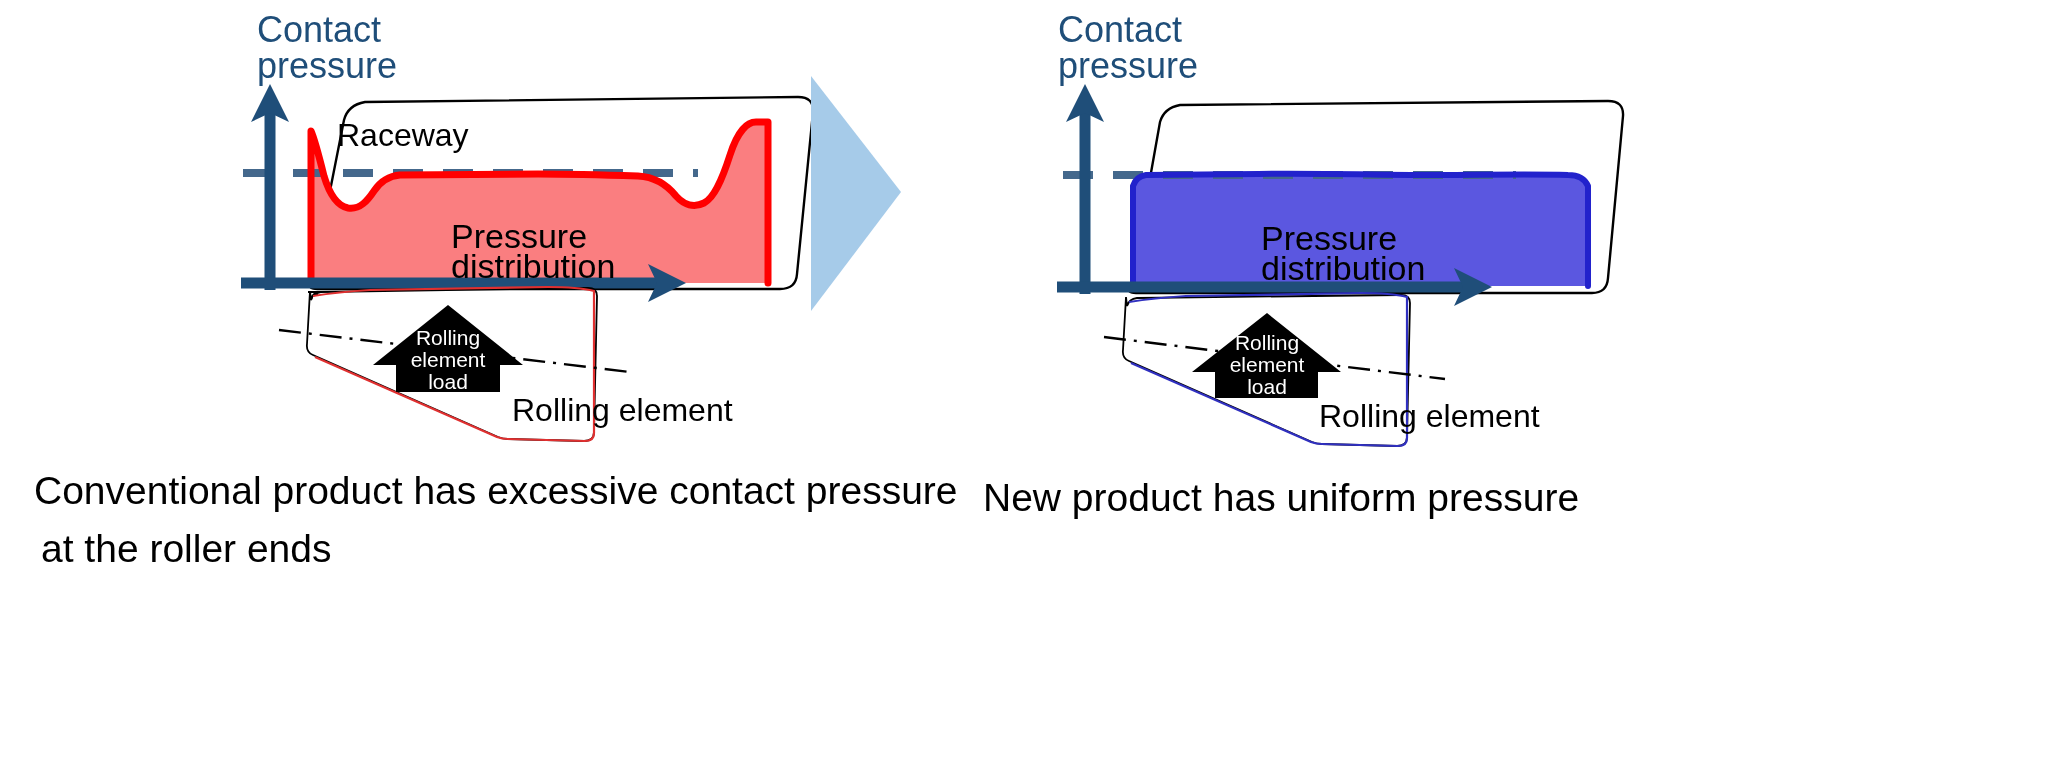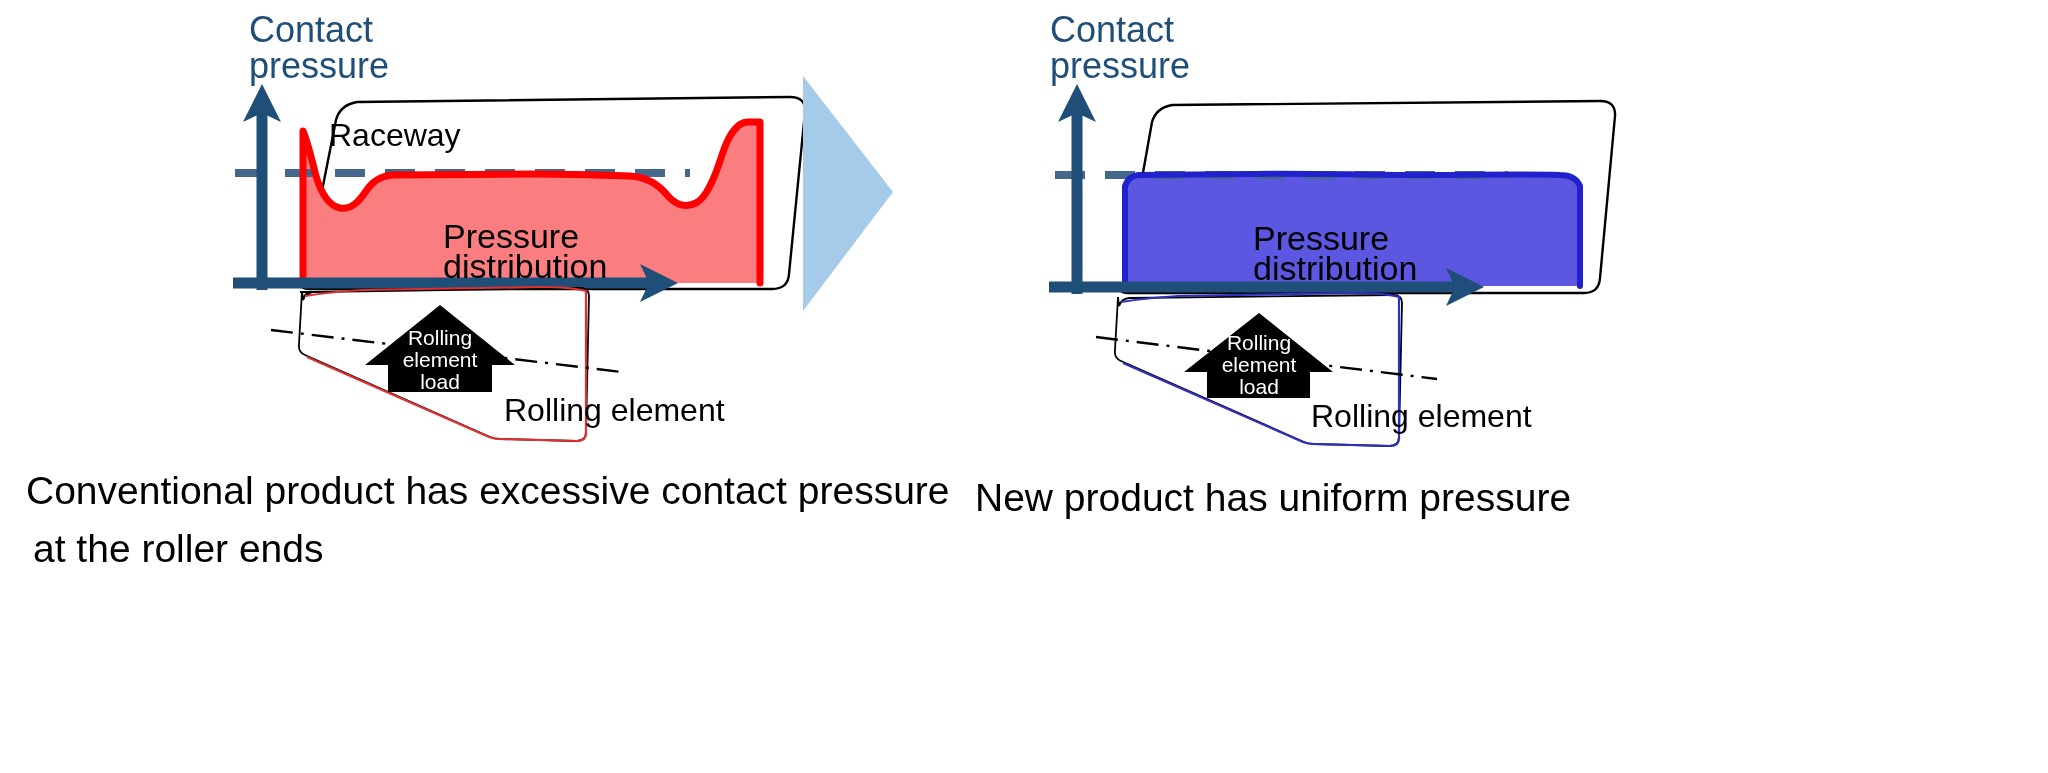--- a/index.html
+++ b/index.html
@@ -3,21 +3,21 @@
 <meta charset="utf-8">
 <style>
   html,body{margin:0;padding:0;}
   body{
     width:2048px;height:773px;
     background:#ffffff;
     font-family:"Liberation Sans", sans-serif;
     overflow:hidden;
     position:relative;
   }
-  .stage{position:absolute;left:0;top:0;width:1904px;height:773px;}
+  .stage{position:absolute;left:8px;top:0;width:1904px;height:773px;}
   svg{display:block;}
   .ttl{font-family:"Liberation Sans",sans-serif;}
 </style>
 </head>
 <body>
 
 <div class="stage">
 <svg width="2048" height="773" viewBox="0 0 2048 773" xmlns="http://www.w3.org/2000/svg">
 
   <rect x="0" y="0" width="2048" height="773" fill="#ffffff"></rect>

